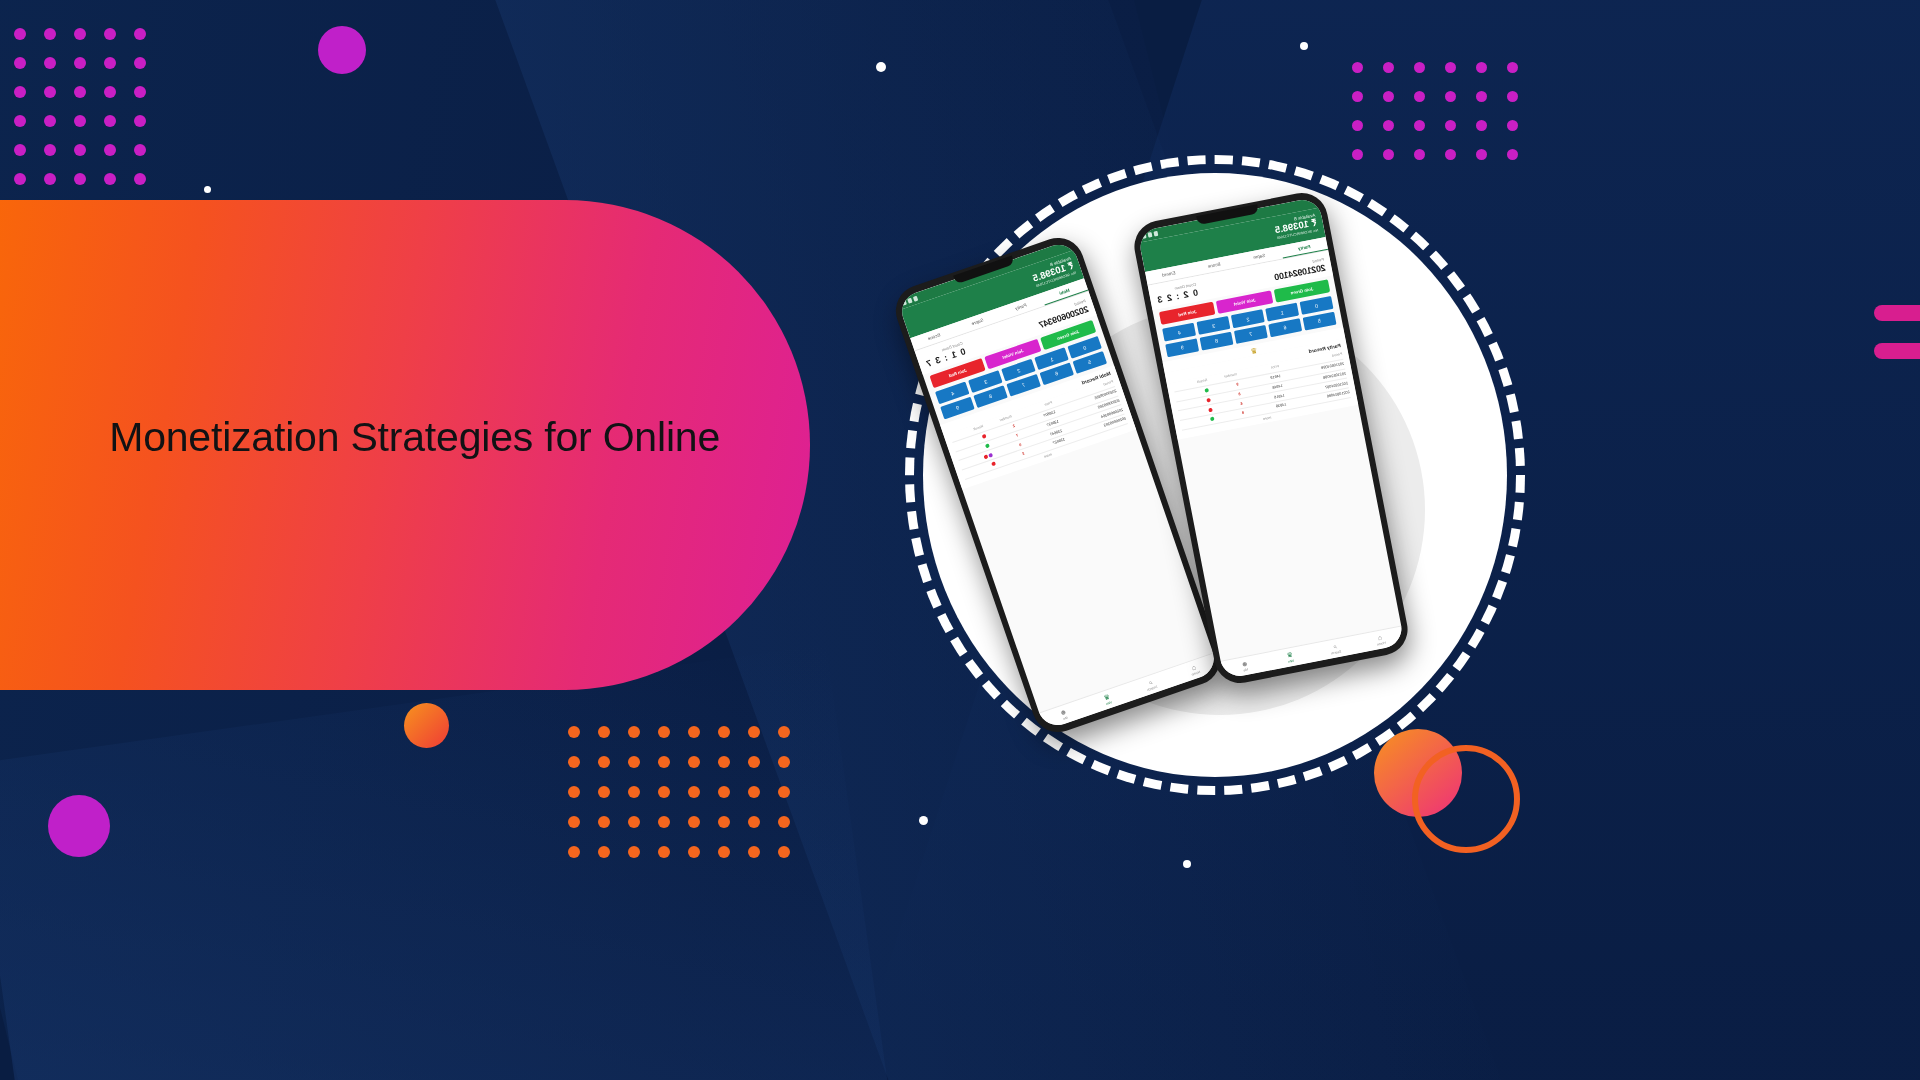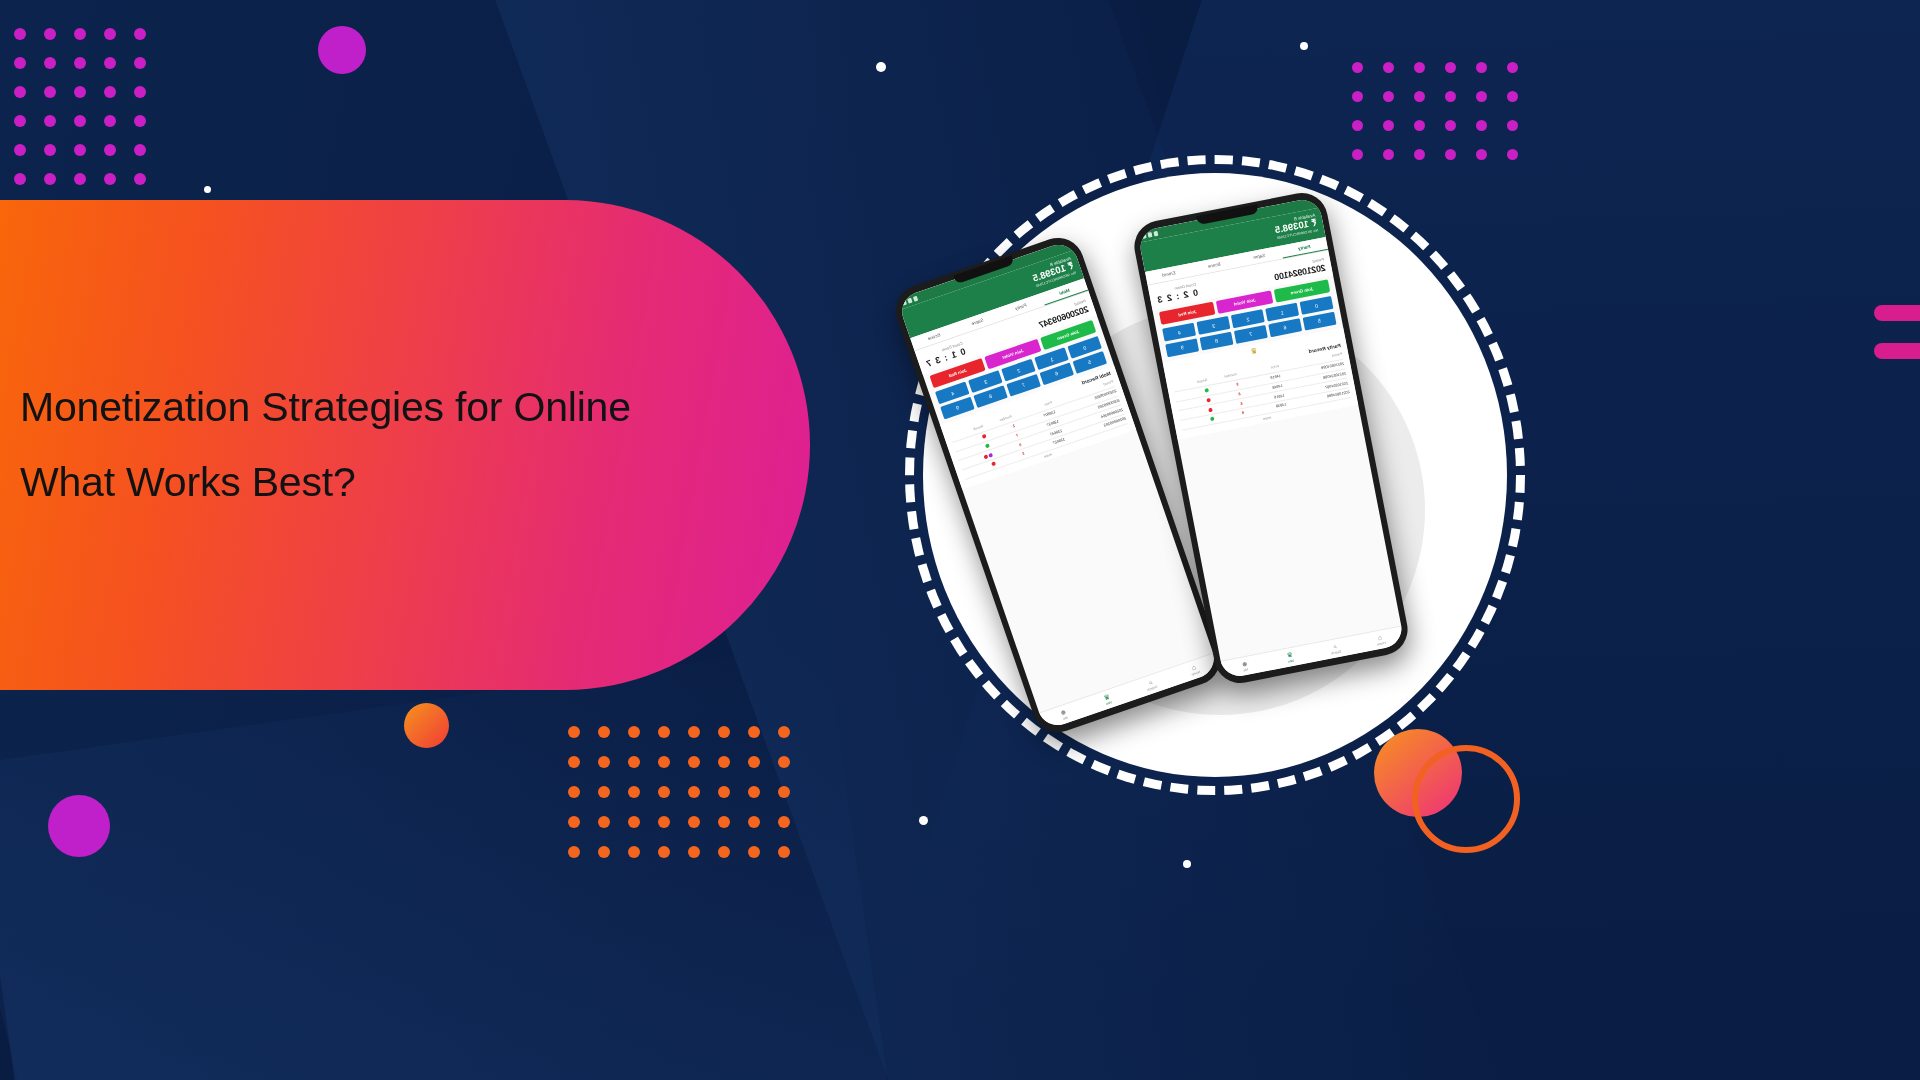--- a/index.html
+++ b/index.html
@@ -37,21 +37,21 @@
   .edgebar{position:absolute;right:0;border-radius:10px 0 0 10px;background:#d81e8f;}
 
   
   .panel{
     position:absolute;left:-40px;top:200px;width:850px;height:490px;
     background:linear-gradient(100deg,#f96a06 0%,#f5521f 26%,#ef3f47 50%,#e52a75 75%,#dd1f96 100%);
     border-radius:0 260px 260px 0;
     display:flex;flex-direction:column;justify-content:center;
     padding-left:60px;padding-right:90px;
   }
-  .kicker{font-size:41px;color:#111214;font-weight:400;letter-spacing:-.2px;line-height:1.15;margin-bottom:14px;}
+  .kicker{font-size:41px;color:#111214;font-weight:400;letter-spacing:-.2px;line-height:1.15;margin-bottom:14px;text-align:right;}
   .headline{font-size:72px;color:#ffffff;font-weight:700;line-height:1.15;letter-spacing:-1px;}
   .subline{font-size:41px;color:#111214;font-weight:400;margin-top:14px;letter-spacing:-.2px;}
 
   
   .showcase{position:absolute;left:905px;top:155px;width:620px;height:640px;}
   .dashring{position:absolute;inset:0;border-radius:50%;
     border:9px dashed #ffffff;}
   .whitedisc{position:absolute;left:18px;top:18px;right:18px;bottom:18px;
     border-radius:50%;background:#ffffff;}
   .greydisc{position:absolute;left:110px;top:150px;width:410px;height:410px;
@@ -235,21 +235,20 @@
   <div class="circ" style="left:1300px;top:42px;width:8px;height:8px;background:#ffffff;"></div>
   <div class="circ" style="left:204px;top:186px;width:7px;height:7px;background:#ffffff;"></div>
   <div class="circ" style="left:919px;top:816px;width:9px;height:9px;background:#ffffff;"></div>
   <div class="circ" style="left:1183px;top:860px;width:8px;height:8px;background:#ffffff;"></div>
 
   <div class="edgebar" style="top:305px;width:46px;height:16px;"></div>
   <div class="edgebar" style="top:343px;width:46px;height:16px;"></div>
 
   <div class="panel">
     <div class="kicker">Monetization Strategies for Online</div>
-    <div class="subline">What Works Best?</div>
   </div>
 
   <div class="showcase">
     <div class="dashring"></div>
     <div class="whitedisc"></div>
     <div class="greydisc"></div>
 
     <div class="phone phone-a">
       <div class="notch"></div>
       <div class="screen">

